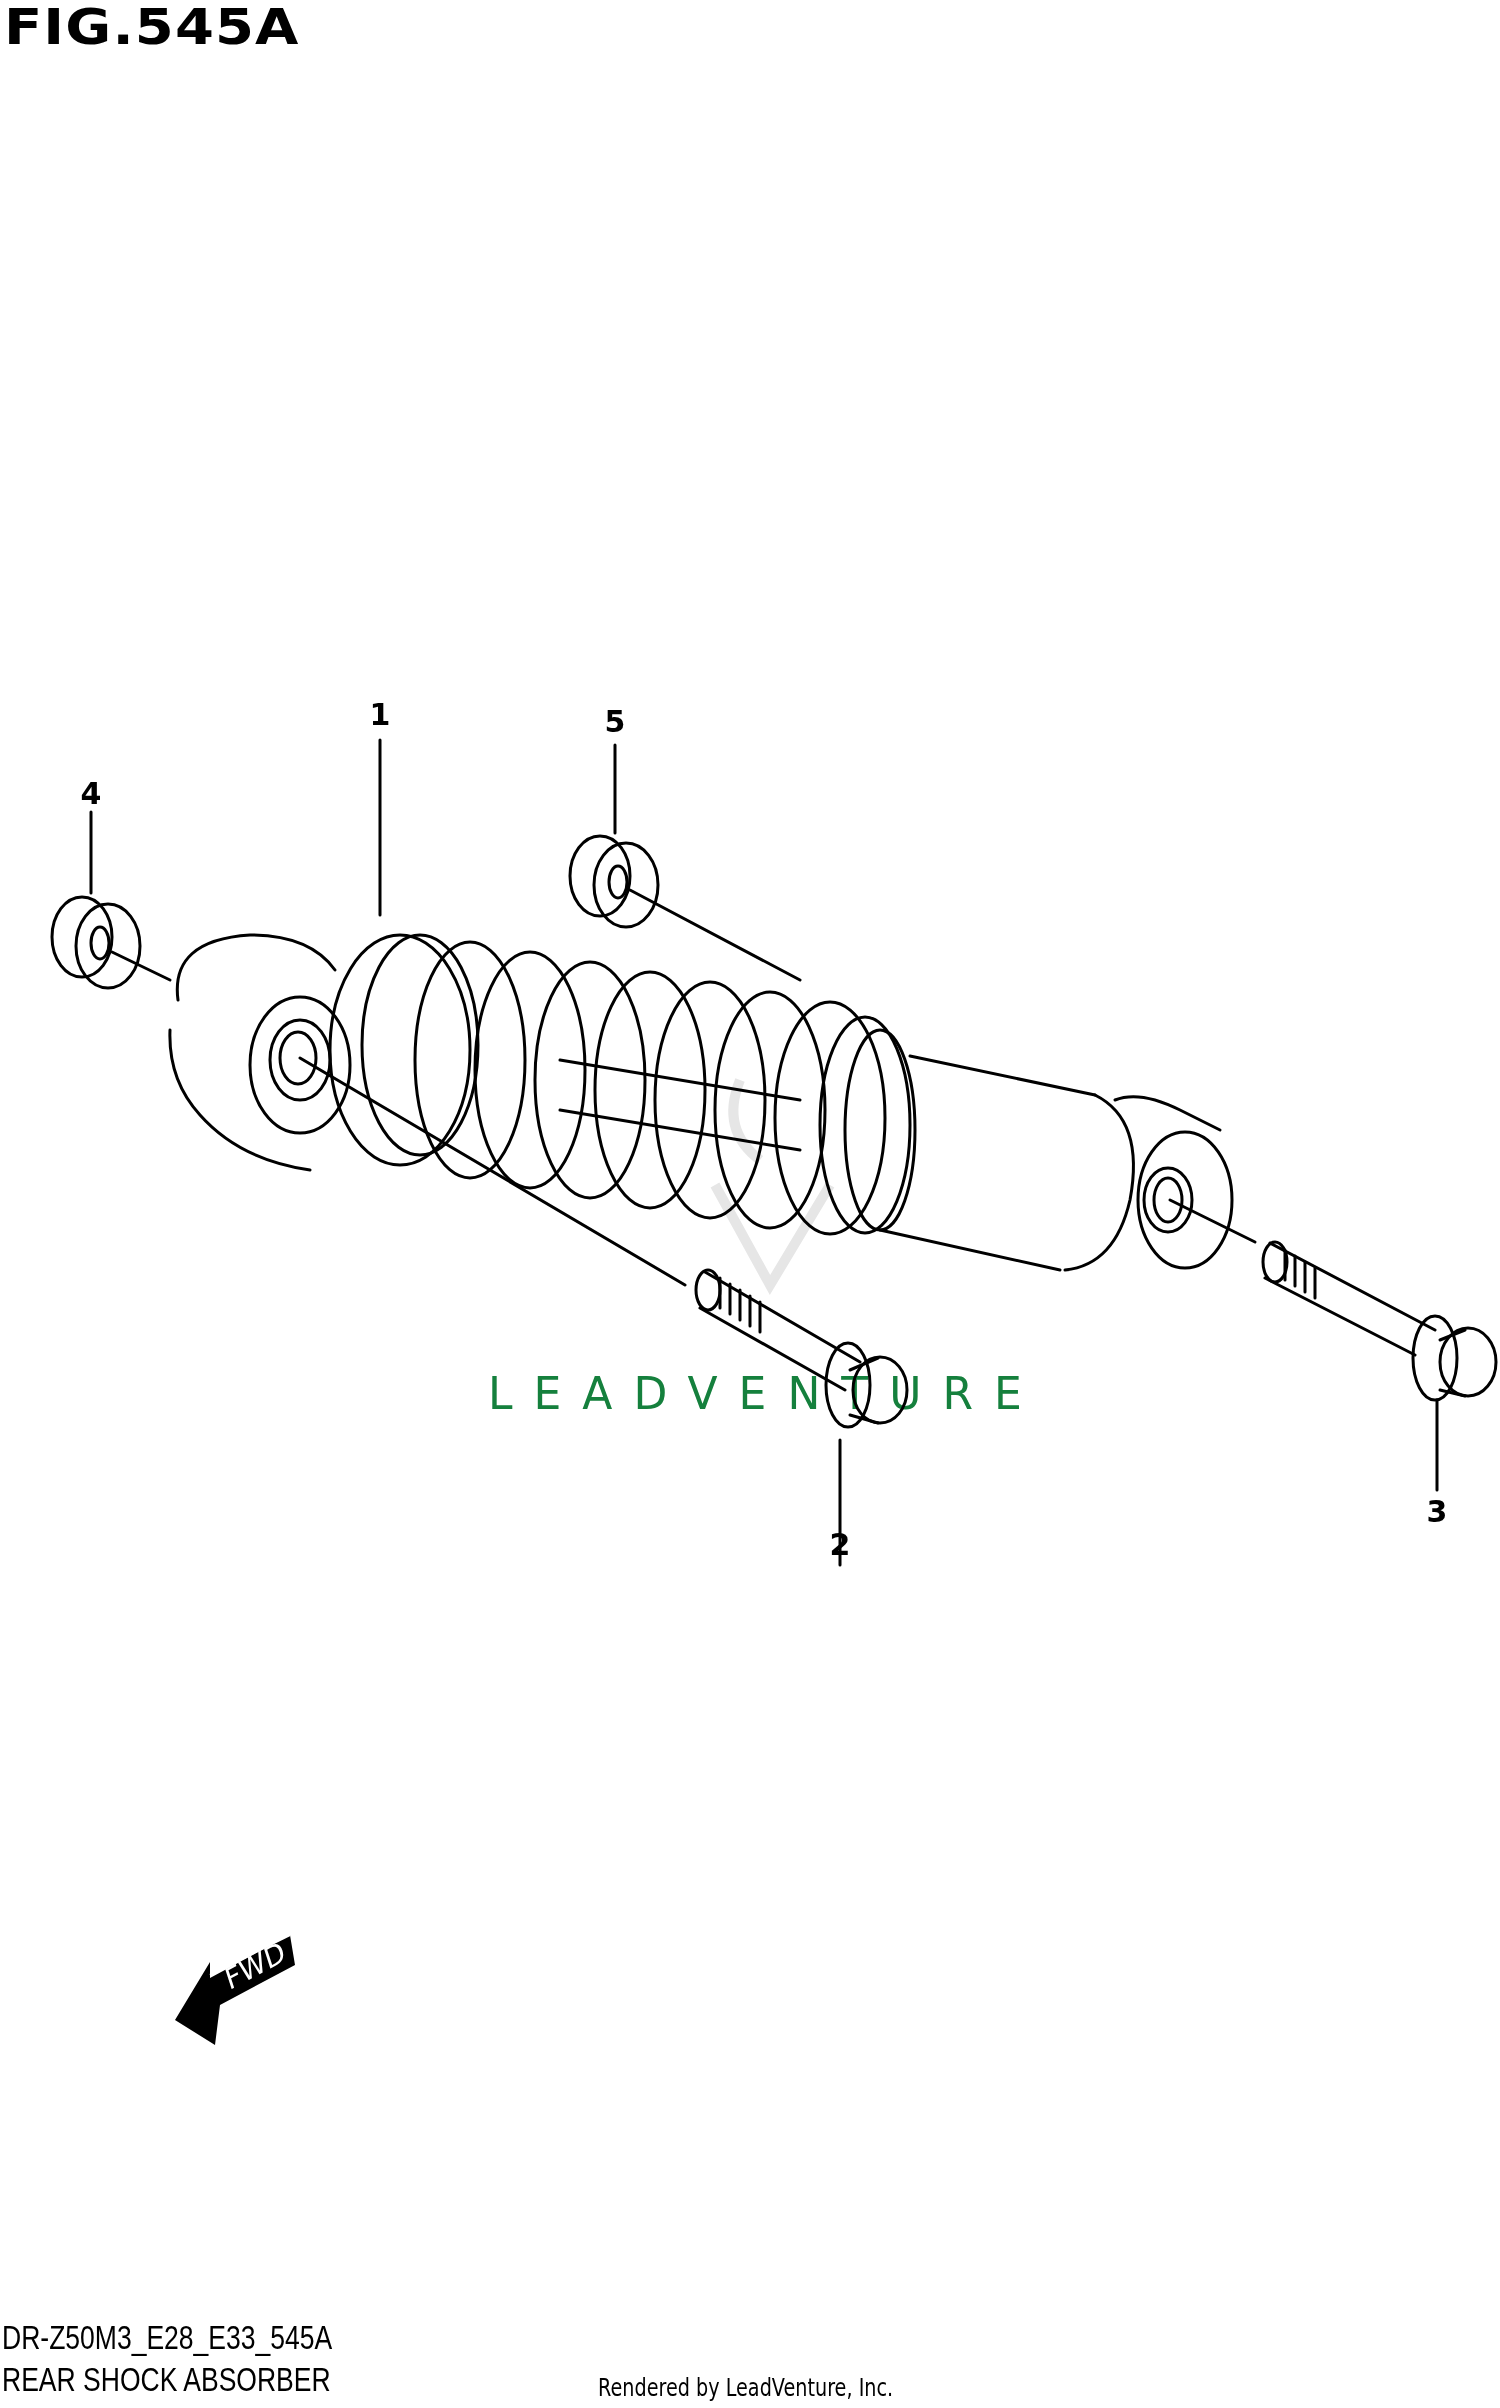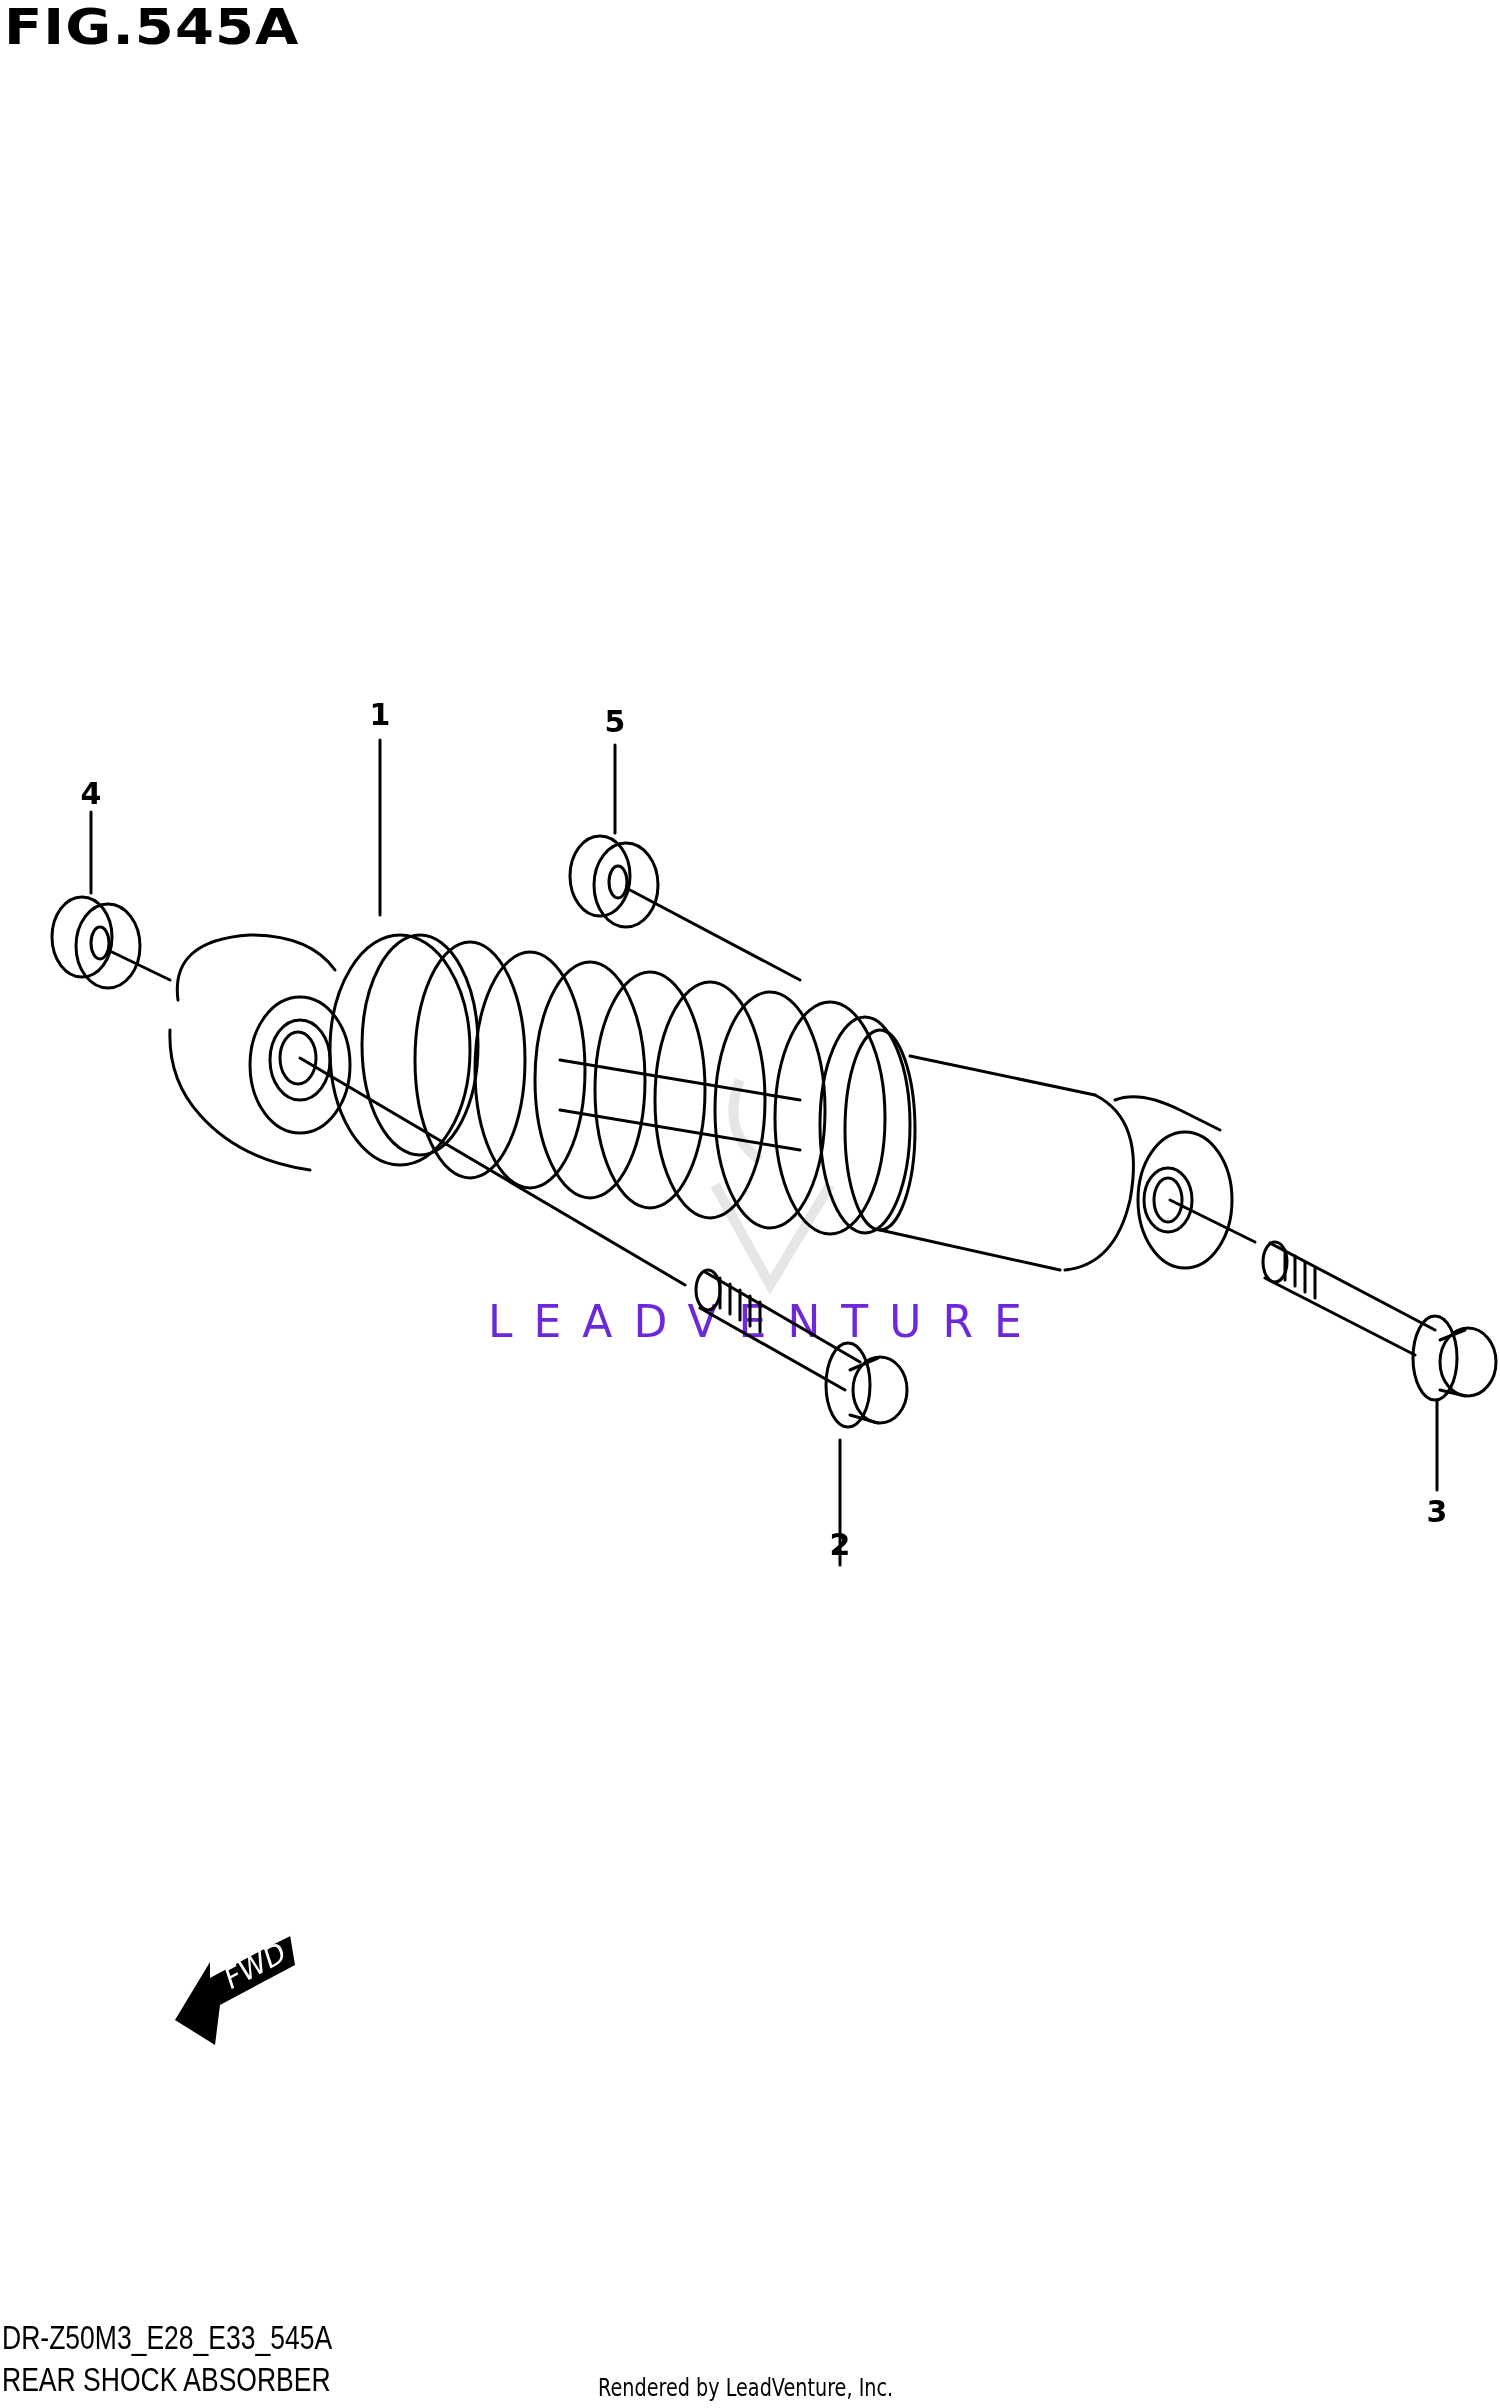--- a/index.html
+++ b/index.html
@@ -1,18 +1,18 @@
 <!DOCTYPE html>
 <html><head>
 <meta charset="utf-8">
 <style>
   html, body { margin: 0; padding: 0; background: #ffffff; }
   body { width: 1500px; height: 2408px; position: relative; overflow: hidden; font-family: "Liberation Sans", sans-serif; color: #000; }
   .fig-title { position: absolute; left: 4px; top: 2px; font-family: "DejaVu Sans", sans-serif; font-weight: 900; font-size: 50px; letter-spacing: 1px; line-height: 1; transform: scaleX(1.12); transform-origin: left top; }
-  .watermark { position: absolute; left: 488px; top: 1300px; font-family: "DejaVu Sans", sans-serif; font-size: 44px; color: #6d28d9; letter-spacing: 21px; line-height: 1; }
+  .watermark { position: absolute; left: 488px; top: 1372px; font-family: "DejaVu Sans", sans-serif; font-size: 44px; color: #15803d; letter-spacing: 21px; line-height: 1; }
   .callout { position: absolute; font-family: "DejaVu Sans", sans-serif; font-weight: bold; font-size: 30px; line-height: 1; transform: translateX(-50%); }
   .footer-code { position: absolute; left: 2px; top: 2320px; font-family: "Liberation Sans", sans-serif; font-size: 34px; line-height: 1; transform: scaleX(0.78); transform-origin: left top; }
   .footer-title { position: absolute; left: 2px; top: 2362px; font-family: "Liberation Sans", sans-serif; font-size: 34px; line-height: 1; transform: scaleX(0.78); transform-origin: left top; }
   .credit { position: absolute; left: 598px; top: 2376px; font-family: "DejaVu Sans", sans-serif; font-size: 24px; line-height: 1; transform: scaleX(0.8); transform-origin: left top; }
   svg.drawing { position: absolute; left: 0; top: 0; }
   .ln { fill: none; stroke: #000; stroke-width: 3; stroke-linecap: round; stroke-linejoin: round; }
   .wm { fill: none; stroke: #e6e6e6; stroke-width: 10; }
 </style>
 </head>
 <body>

